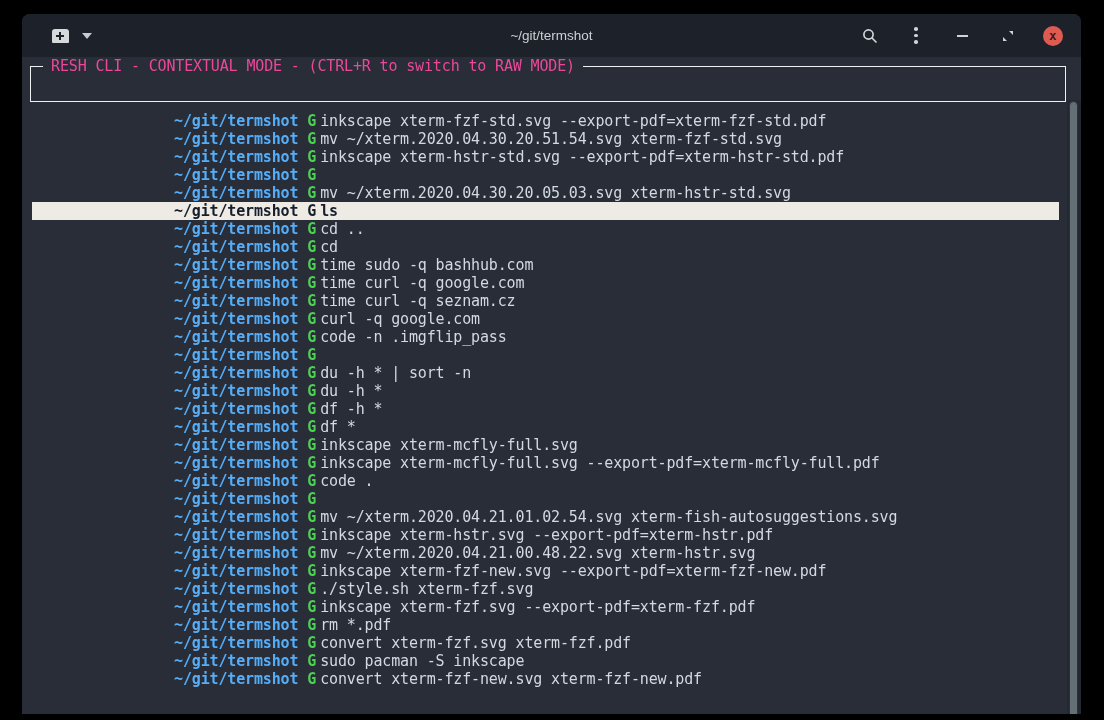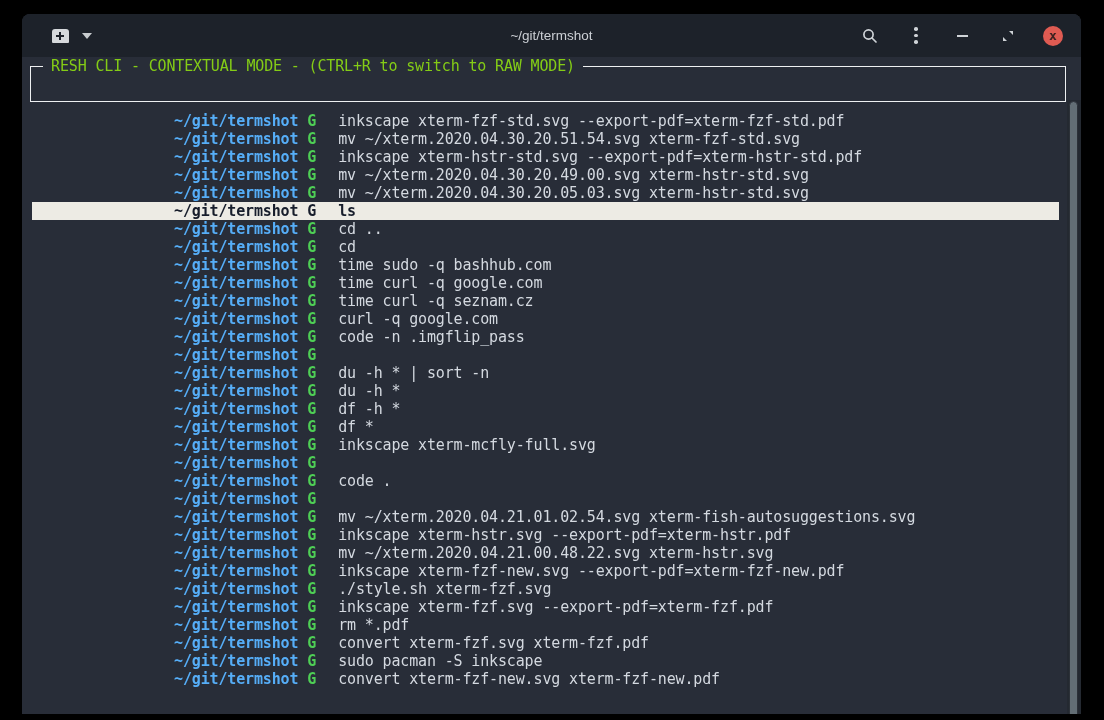--- a/index.html
+++ b/index.html
@@ -37,30 +37,30 @@
   .content{
     position:relative;height:633px;background:#282d38;
     font-family:"DejaVu Sans Mono",monospace;font-size:15px;line-height:18px;letter-spacing:-0.15px;
     color:#d4d9e0;
   }
   .tui-box{
     position:absolute;left:8px;top:9px;width:1034px;height:34px;
     border:1.5px solid #eef0f2;
   }
   .tui-box-title{
-    position:absolute;left:12px;top:-10px;background:#282d38;padding:0 8px;color:#84cc16;white-space:pre;
+    position:absolute;left:12px;top:-10px;background:#282d38;padding:0 8px;color:#ec4899;white-space:pre;
   }
   .history{position:absolute;left:0;top:55px;width:100%;}
   .row{
     display:flex;height:18px;align-items:center;white-space:pre;
     margin-left:10px;width:1027px;cursor:pointer;
   }
   .row .prompt{color:#56aef8;font-weight:bold;margin-left:142px;}
   .row .git{color:#4ecf55;font-weight:bold;margin-left:8.9px;}
-  .row .cmd{margin-left:22px;}
+  .row .cmd{margin-left:4px;}
   .row.selected{background:#edebe4;}
   .row.selected .prompt,.row.selected .git,.row.selected .cmd{color:#171d2b;font-weight:bold;}
   
   .scrollbar-track{
     position:absolute;right:0;top:43px;width:14px;height:633px;background:#242931;
   }
   .scrollbar-thumb{
     position:absolute;right:3px;top:1px;width:9px;height:631px;background:#636e75;border-radius:4.5px;
     border:1px solid #2c3138;box-sizing:border-box;cursor:pointer;
   }
@@ -126,21 +126,20 @@
         <span class="cmd">mv ~/xterm.2020.04.30.20.51.54.svg xterm-fzf-std.svg</span>
       </div>
         <div class="row">
         <span class="prompt">~/git/termshot</span>
         <span class="git">G</span>
         <span class="cmd">inkscape xterm-hstr-std.svg --export-pdf=xterm-hstr-std.pdf</span>
       </div>
         <div class="row">
         <span class="prompt">~/git/termshot</span>
         <span class="git">G</span>
-        <span class="cmd">mv ~/xterm.2020.04.30.20.49.00.svg xterm-hstr-std.svg</span>
       </div>
         <div class="row">
         <span class="prompt">~/git/termshot</span>
         <span class="git">G</span>
         <span class="cmd">mv ~/xterm.2020.04.30.20.05.03.svg xterm-hstr-std.svg</span>
       </div>
         <div class="row selected">
         <span class="prompt">~/git/termshot</span>
         <span class="git">G</span>
         <span class="cmd">ls</span>
@@ -205,20 +204,21 @@
         <span class="cmd">df *</span>
       </div>
         <div class="row">
         <span class="prompt">~/git/termshot</span>
         <span class="git">G</span>
         <span class="cmd">inkscape xterm-mcfly-full.svg</span>
       </div>
         <div class="row">
         <span class="prompt">~/git/termshot</span>
         <span class="git">G</span>
+        <span class="cmd">inkscape xterm-mcfly-full.svg --export-pdf=xterm-mcfly-full.pdf</span>
       </div>
         <div class="row">
         <span class="prompt">~/git/termshot</span>
         <span class="git">G</span>
         <span class="cmd">code .</span>
       </div>
         <div class="row">
         <span class="prompt">~/git/termshot</span>
         <span class="git">G</span>
       </div>

